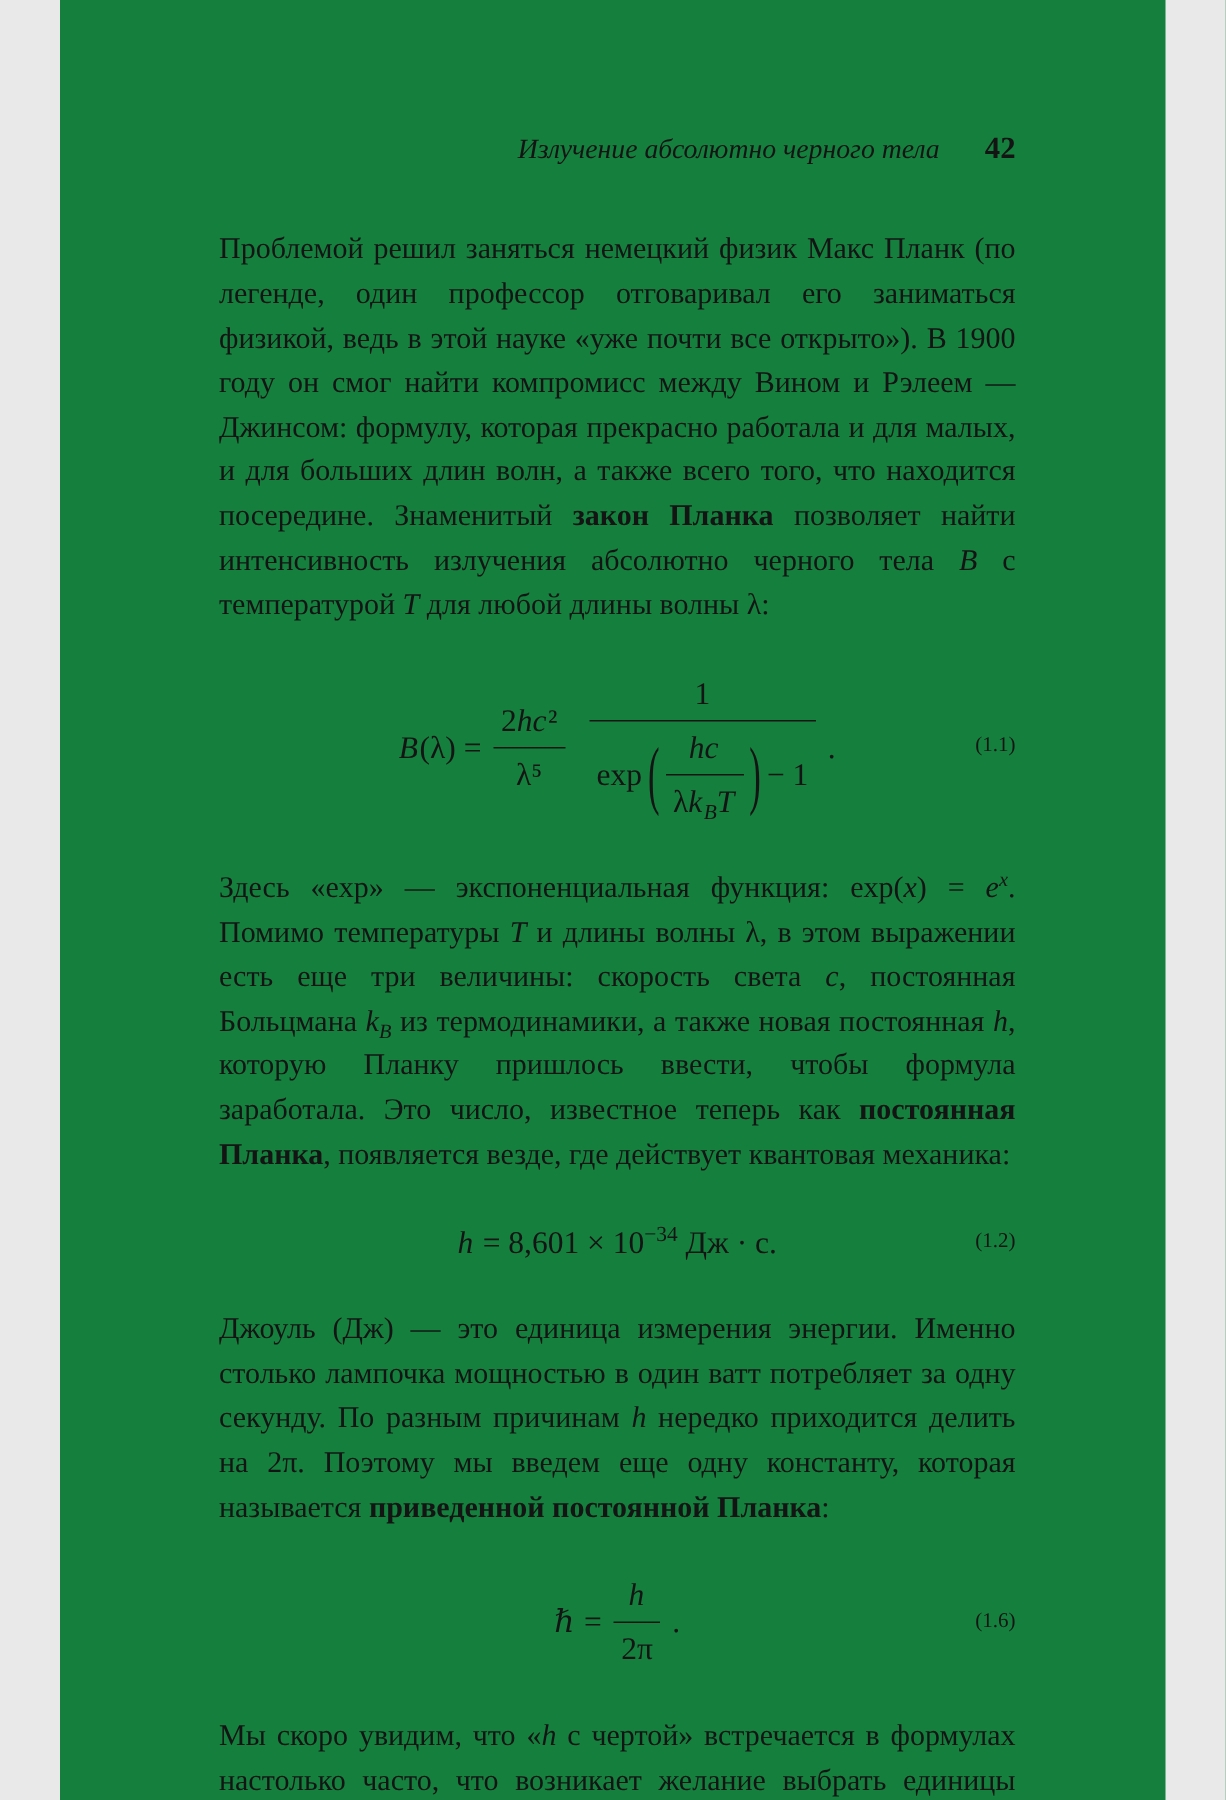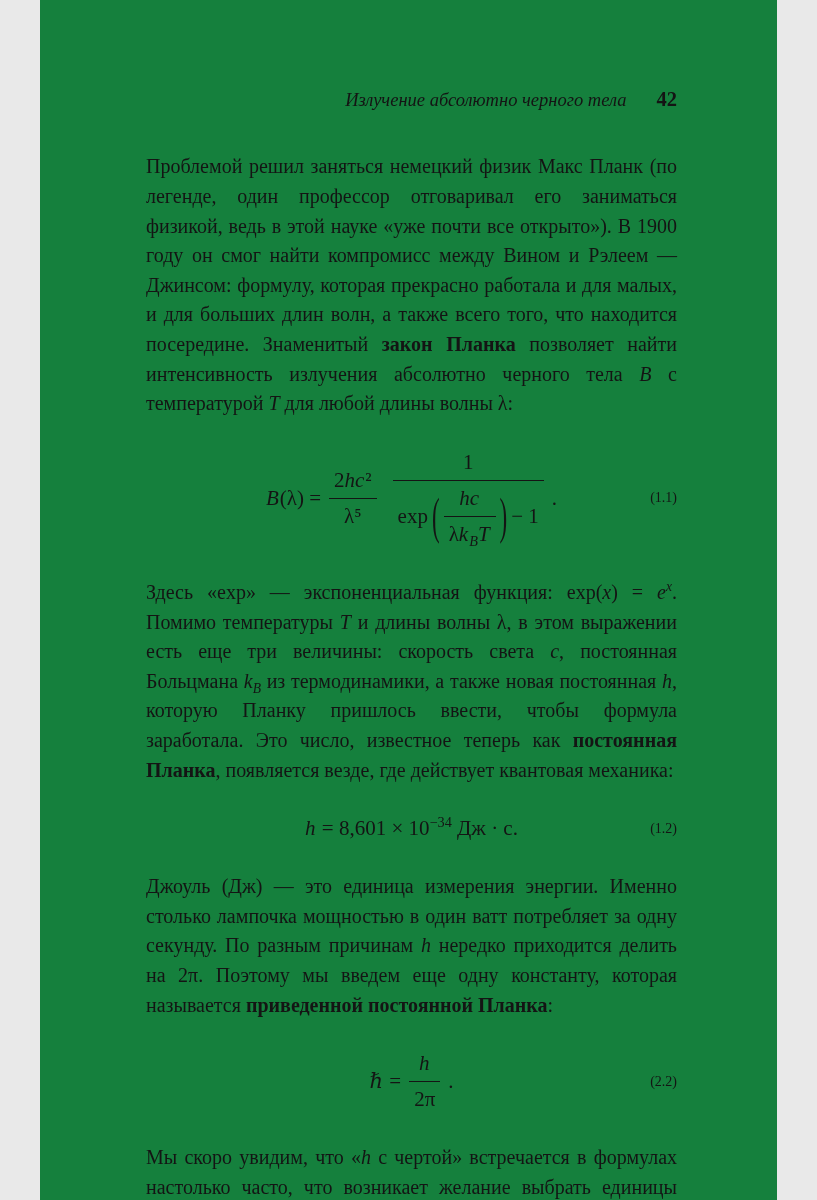--- a/index.html
+++ b/index.html
@@ -122,18 +122,18 @@
 
   <div class="equation">
     <div class="eq-body">
       <span class="eq-lhs"><span class="seg-i">ℏ</span><span> = </span></span>
       <span class="frac">
         <span class="num"><span class="seg-i">h</span></span>
         <span class="den"><span>2π</span></span>
       </span>
       <span class="eq-period">.</span>
     </div>
-    <span class="eq-number">(2.2)</span>
+    <span class="eq-number">(1.6)</span>
   </div>
 
   <p class="para"><span>Мы скоро увидим, что «</span><span class="seg-i">h</span><span> с чертой» встречается в формулах настолько часто, что возникает желание выбрать единицы измерения, при которых </span><span class="seg-i">ℏ</span><span> = 1 (точно так же, как в теории отно-</span></p>
 
 </div>
 
 </body></html>

